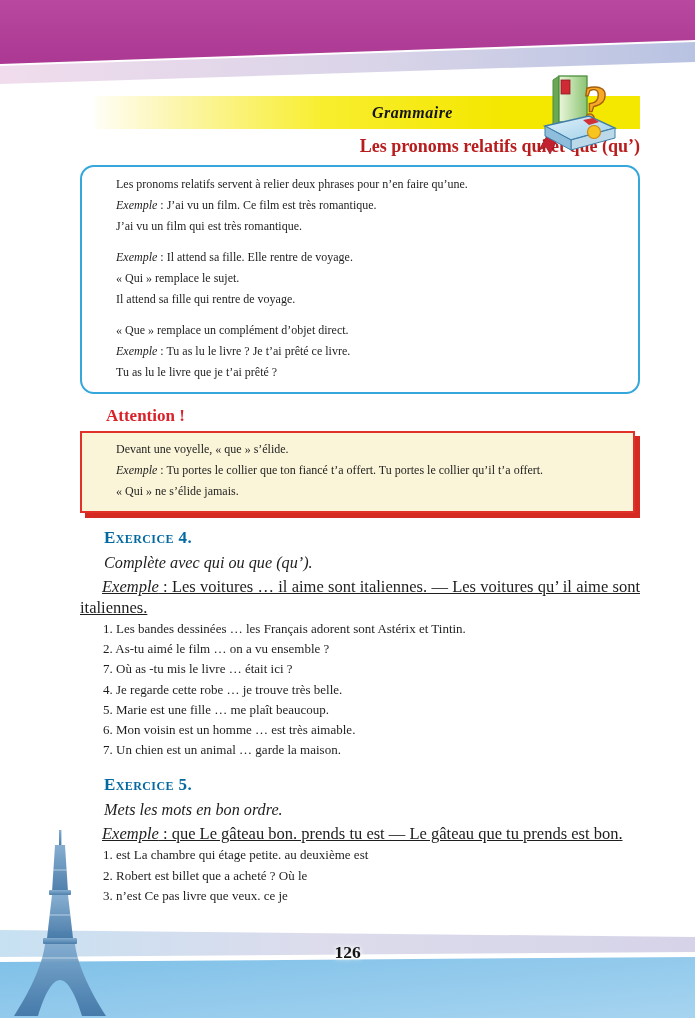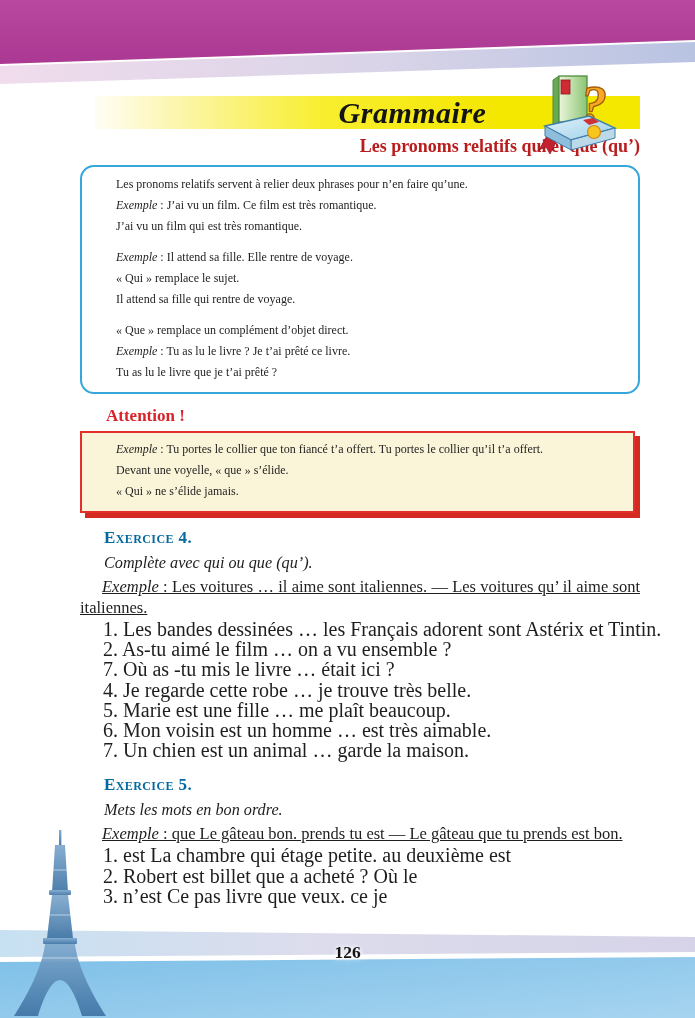--- a/index.html
+++ b/index.html
@@ -8,21 +8,21 @@
     font-family:"Liberation Serif","DejaVu Serif",serif;color:#1e1e1e;
   }
   
   .header-svg{position:absolute;left:0;top:0;z-index:1;}
   .banner{
     position:absolute;left:95px;top:96px;width:545px;height:33px;z-index:2;
     background:linear-gradient(90deg,#fffef6 0%,#fcf6b2 14%,#f8ee2e 42%,#f4e700 75%,#f4e700 100%);
     display:flex;align-items:center;justify-content:center;
   }
   .banner .banner-title{
-    font-style:italic;font-weight:bold;font-size:30px;color:#141414;
+    font-style:italic;font-weight:bold;font-size:16px;color:#141414;
     transform:translateX(45px);letter-spacing:.5px;
   }
   .header-icon{position:absolute;left:531px;top:68px;z-index:3;}
   
   .content{position:absolute;left:80px;top:136px;width:560px;z-index:2;}
   .page-heading{font-size:18px;font-weight:bold;text-align:right;margin:0 0 8px 0;color:#b91c1c;}
   .rule-box{
     border:2.5px solid #35a7db;border-radius:14px;background:#fff;
     padding:7px 12px 9px 12px;
   }
@@ -35,21 +35,21 @@
     background:#faf5d8;border:2px solid #e23128;box-shadow:5px 5px 0 #d42a22;
     padding:6px 12px 9px 12px;margin-right:5px;
   }
   .ex-title{
     color:#0369a1;font-weight:bold;font-variant:small-caps;font-size:17px;
     letter-spacing:.4px;margin:15px 0 5px 24px;
   }
   .ex-instruction{font-style:italic;font-size:16.2px;margin:0 0 3px 24px;line-height:20px;}
   .ex-example{margin:0 0 1px 0;font-size:16.5px;line-height:21px;text-align:justify;text-indent:22px;text-decoration:underline;}
   .ex-items{margin:1px 0 0 23px;}
-  .ex-items .item{font-size:20px;line-height:20.2px;white-space:nowrap;}
+  .ex-items .item{font-size:13px;line-height:20.2px;white-space:nowrap;}
   
   .footer-svg{position:absolute;left:0;top:925px;z-index:1;}
   .tower-svg{position:absolute;left:8px;top:830px;z-index:2;}
   .page-number{
     position:absolute;left:0;top:942px;width:100%;text-align:center;z-index:5;
     font-weight:bold;font-size:17.5px;color:#151515;
     text-shadow:0 0 4px #fff,0 0 6px #fff;
   }
 </style>
 </head>
@@ -115,22 +115,22 @@
     </div>
     <div class="grp">
       <p class="line"><span>« Que » remplace un complément d’objet direct.</span></p>
       <p class="line"><em>Exemple</em><span> : Tu as lu le livre ? Je t’ai prêté ce livre.</span></p>
       <p class="line"><span>Tu as lu le livre que je t’ai prêté ?</span></p>
     </div>
   </div>
 
   <div class="attention-label">Attention !</div>
   <div class="attention-box">
+    <p class="line"><span>Devant une voyelle, « que » s’élide.</span></p>
     <p class="line"><em>Exemple</em><span> : Tu portes le collier que ton fiancé t’a offert. Tu portes le collier qu’il t’a offert.</span></p>
-    <p class="line"><span>Devant une voyelle, « que » s’élide.</span></p>
     <p class="line"><span>« Qui » ne s’élide jamais.</span></p>
   </div>
 
   <div>
     <div class="ex-title">Exercice 4.</div>
     <div class="ex-instruction">Complète avec qui ou que (qu’).</div>
     <p class="ex-example"><em>Exemple</em><span> : Les voitures … il aime sont italiennes. — Les voitures qu’ il aime sont italiennes.</span></p>
     <div class="ex-items">
       <div class="item">1. Les bandes dessinées … les Français adorent sont Astérix et Tintin.</div>
       <div class="item">2. As-tu aimé le film … on a vu ensemble ?</div>

